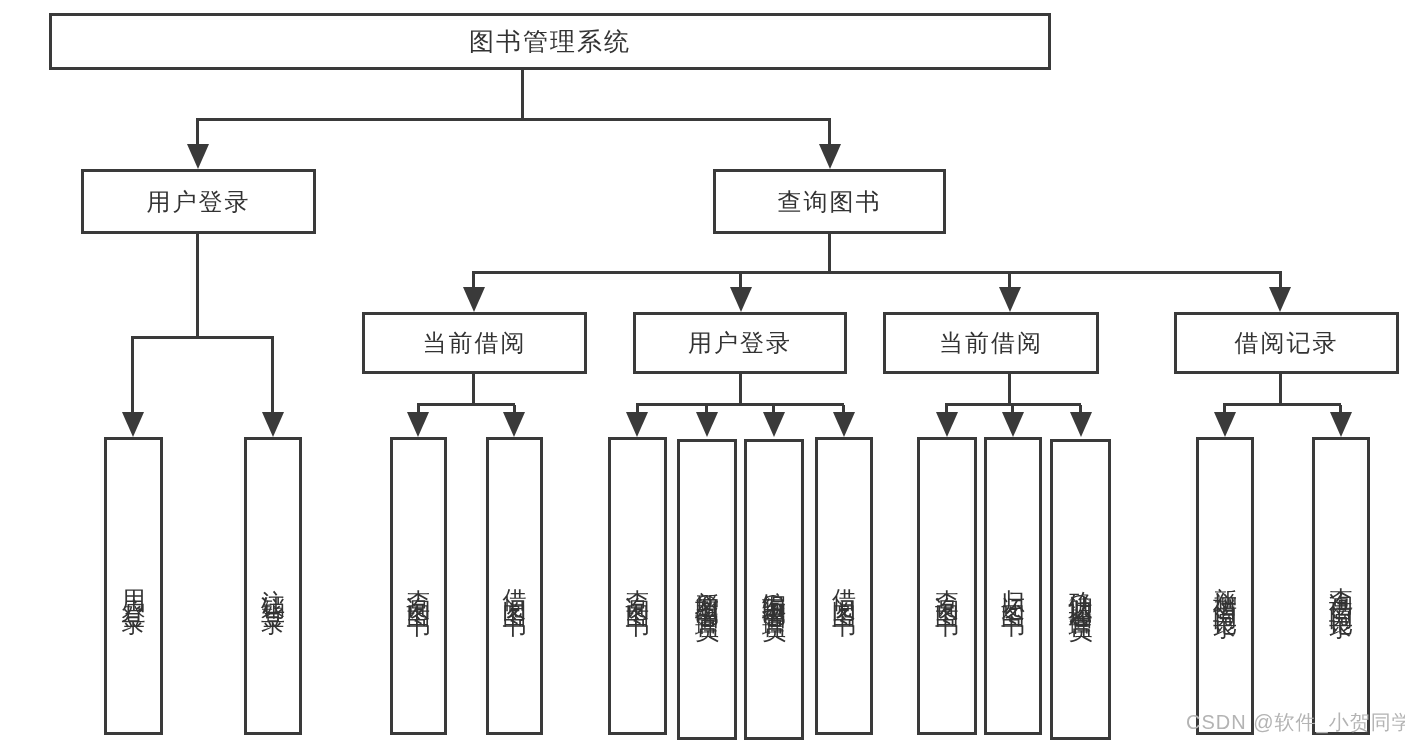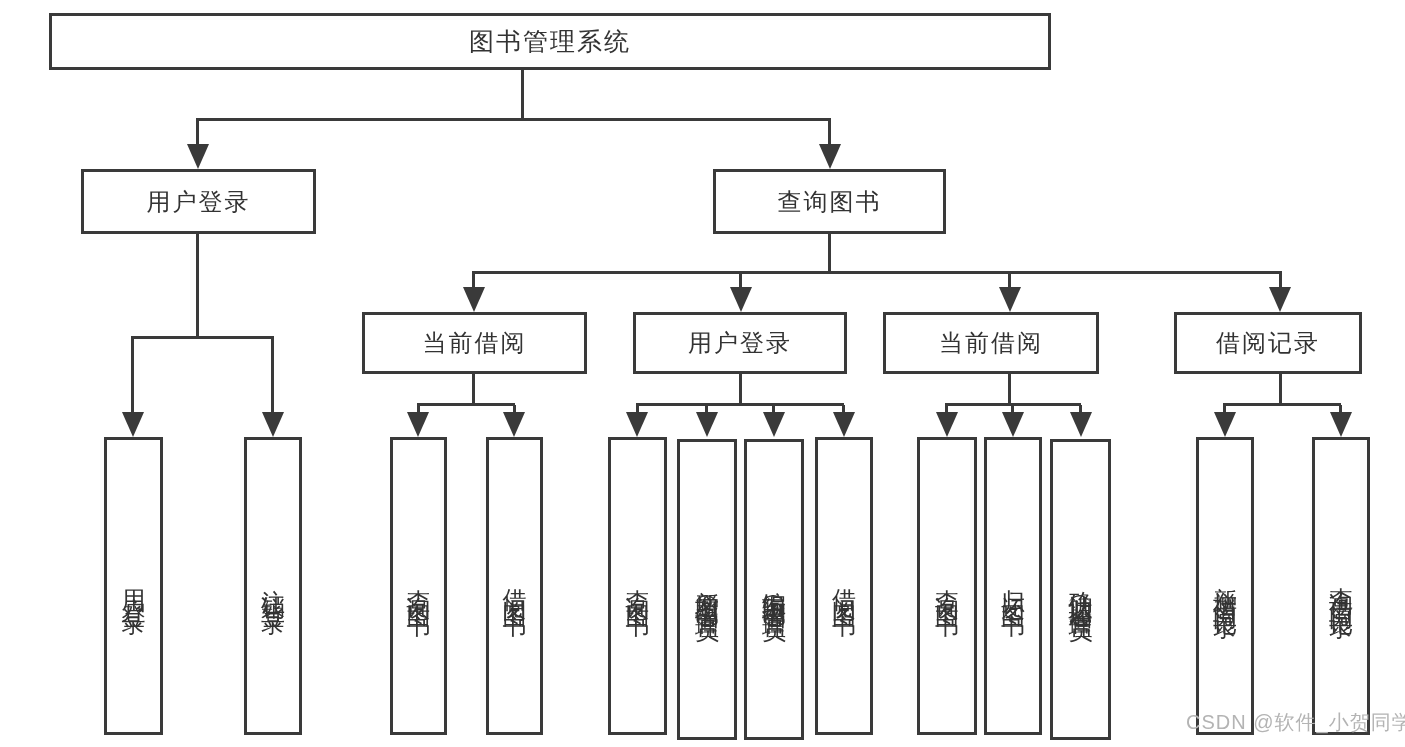--- a/index.html
+++ b/index.html
@@ -52,21 +52,21 @@
 </div>
 
 <div class="box hnode" style="left:633px;top:312px;width:214px;height:62px;">
   <span>用户登录</span>
 </div>
 
 <div class="box hnode" style="left:883px;top:312px;width:216px;height:62px;">
   <span>当前借阅</span>
 </div>
 
-<div class="box hnode" style="left:1174px;top:312px;width:188px;height:62px;font-family:Liberation Mono, monospace;">
+<div class="box hnode" style="left:1174px;top:312px;width:225px;height:62px;font-family:Liberation Mono, monospace;">
   <span>借阅记录</span>
 </div>
 
 <div class="box leaf" style="left:104px;top:437px;width:59px;height:298px;">
   <span>用户登录</span>
 </div>
 <div class="box leaf" style="left:244px;top:437px;width:58px;height:298px;">
   <span>注销登录</span>
 </div>
 

